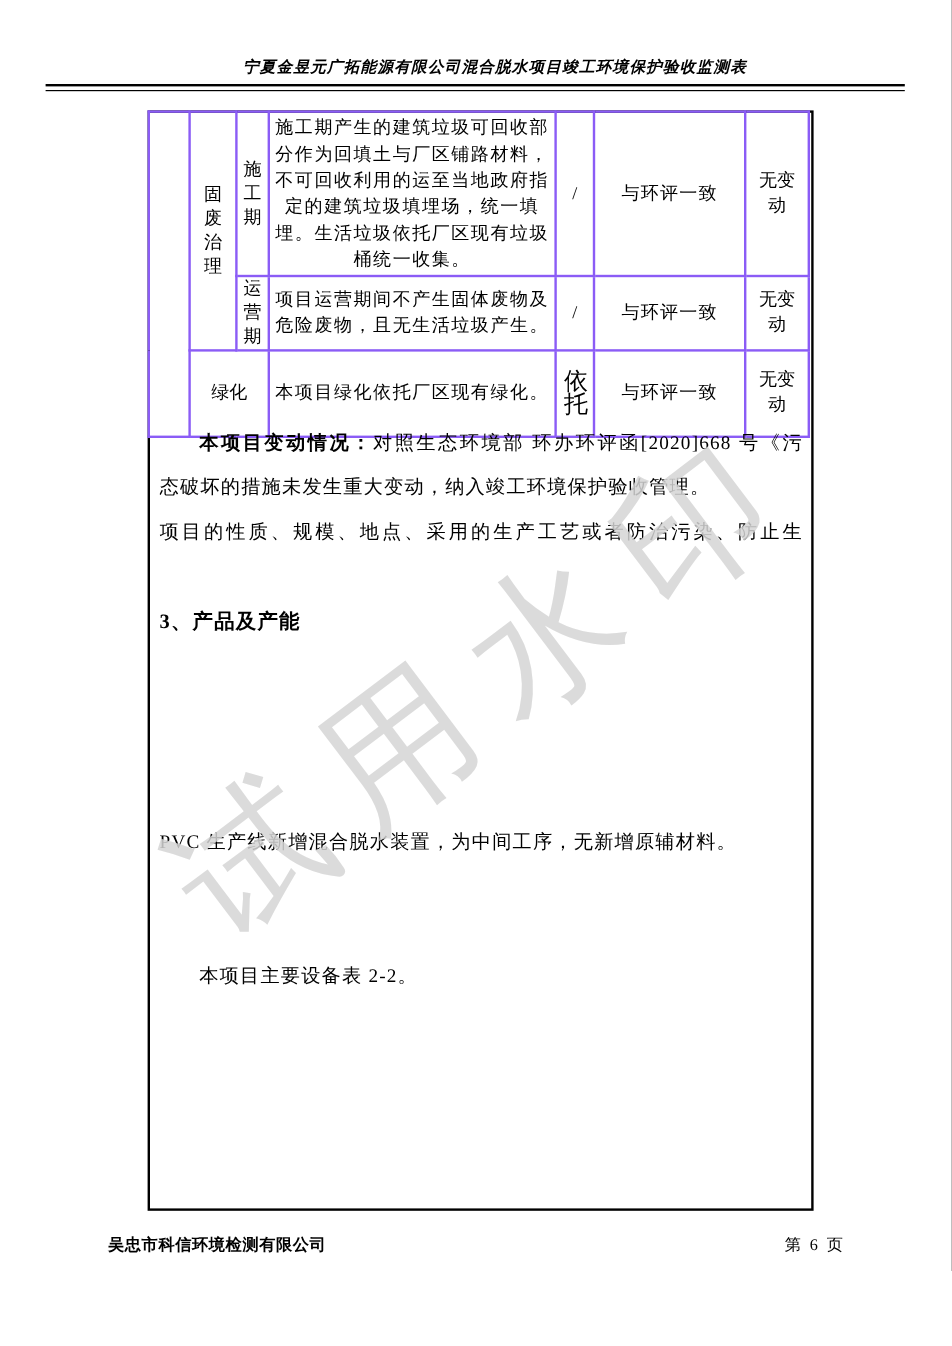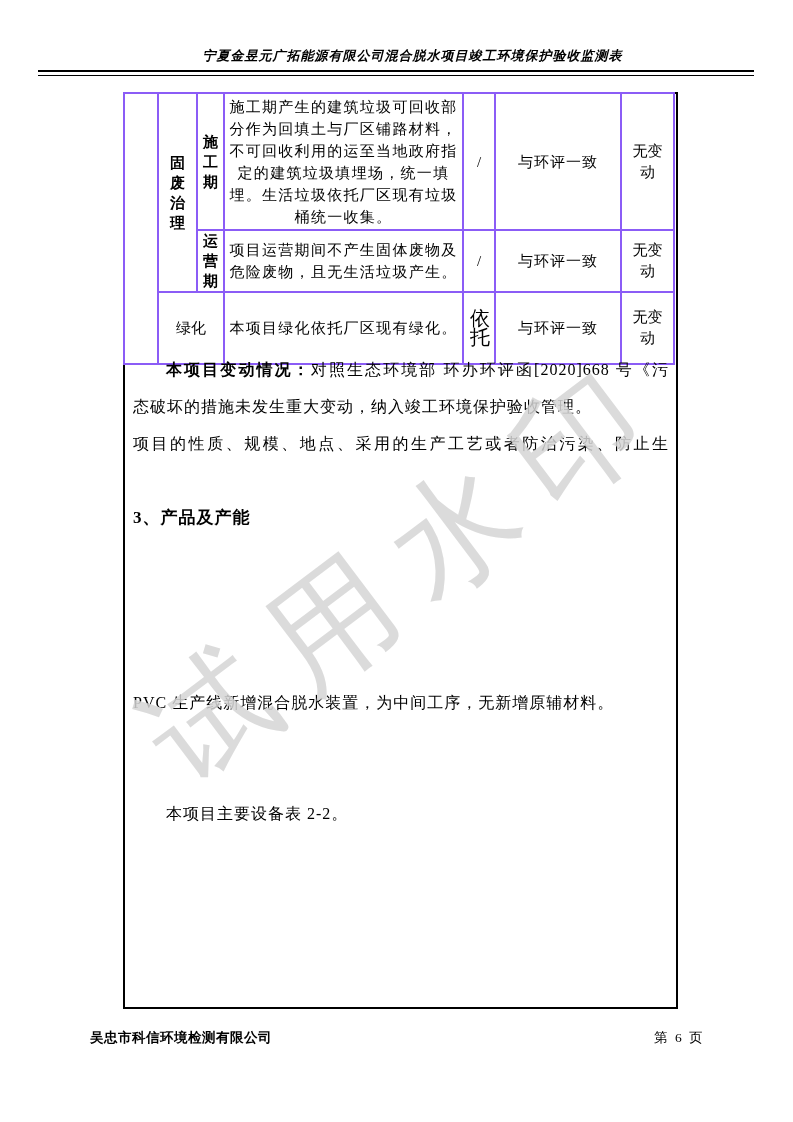--- a/index.html
+++ b/index.html
@@ -26,21 +26,21 @@
   table.nested{
     position:absolute;left:123px;top:92px;width:551px;
     border-collapse:collapse;table-layout:fixed;
     border:2px solid #000;
   }
   table.nested td{
     border:2px solid #8b5cf6;padding:0;vertical-align:middle;text-align:center;
     font-size:15px;line-height:22px;
   }
   td.desc-cell{text-align:left;padding:2px 3px;letter-spacing:1.3px;word-break:break-all;}
-  .vtxt{width:16px;margin:0 auto;word-break:break-all;line-height:20px;letter-spacing:0;font-weight:bold;}
+  .vtxt{width:16px;margin:0 auto;word-break:break-all;line-height:20px;letter-spacing:0;}
   .vtxt2{width:18px;margin:16px auto;word-break:break-all;line-height:19px;font-size:20px;}
   .wrap2{width:42px;margin:0 auto;word-break:break-all;line-height:21px;font-size:15px;}
   td.match-cell{font-size:14.5px;letter-spacing:1px;}
   .jblock{
     position:absolute;left:133px;width:536px;line-height:37px;
     font-size:16px;letter-spacing:1px;
   }
   .jblock .ln{text-align:justify;text-align-last:justify;height:37px;overflow:hidden;}
   .jblock .ln.last{text-align-last:left;}
   .jblock .ln.first{text-indent:33px;}

